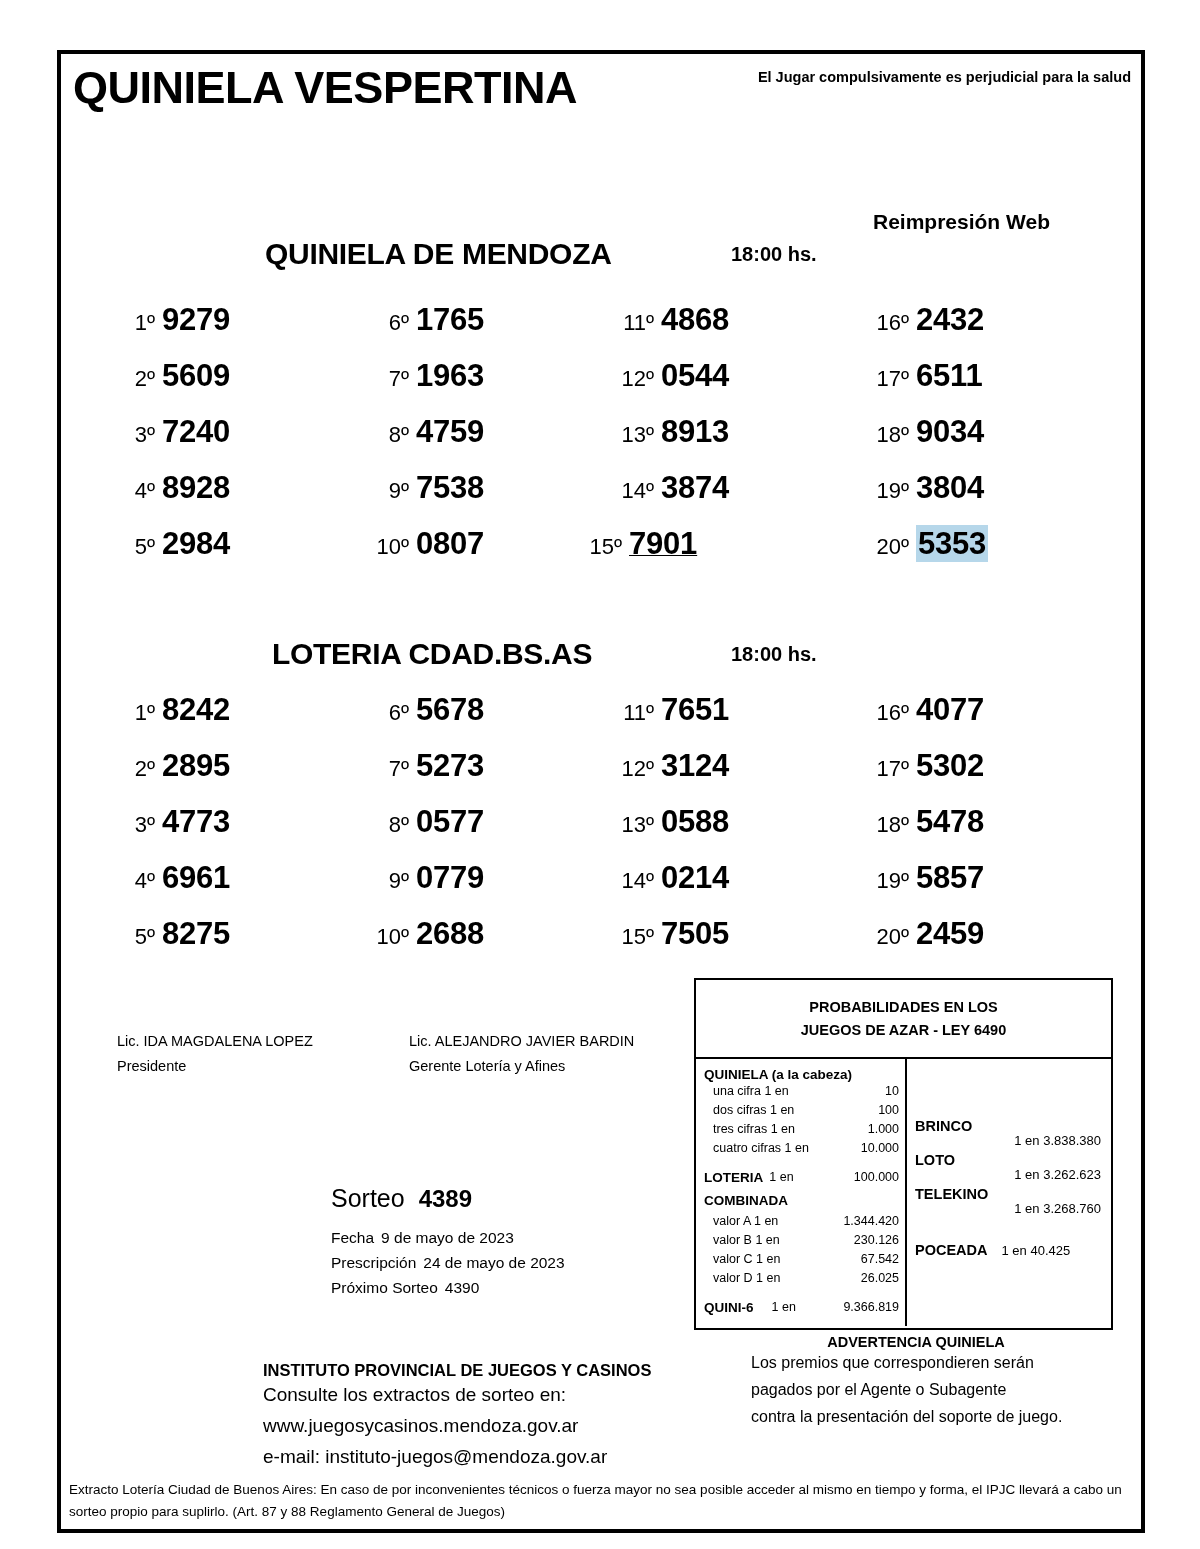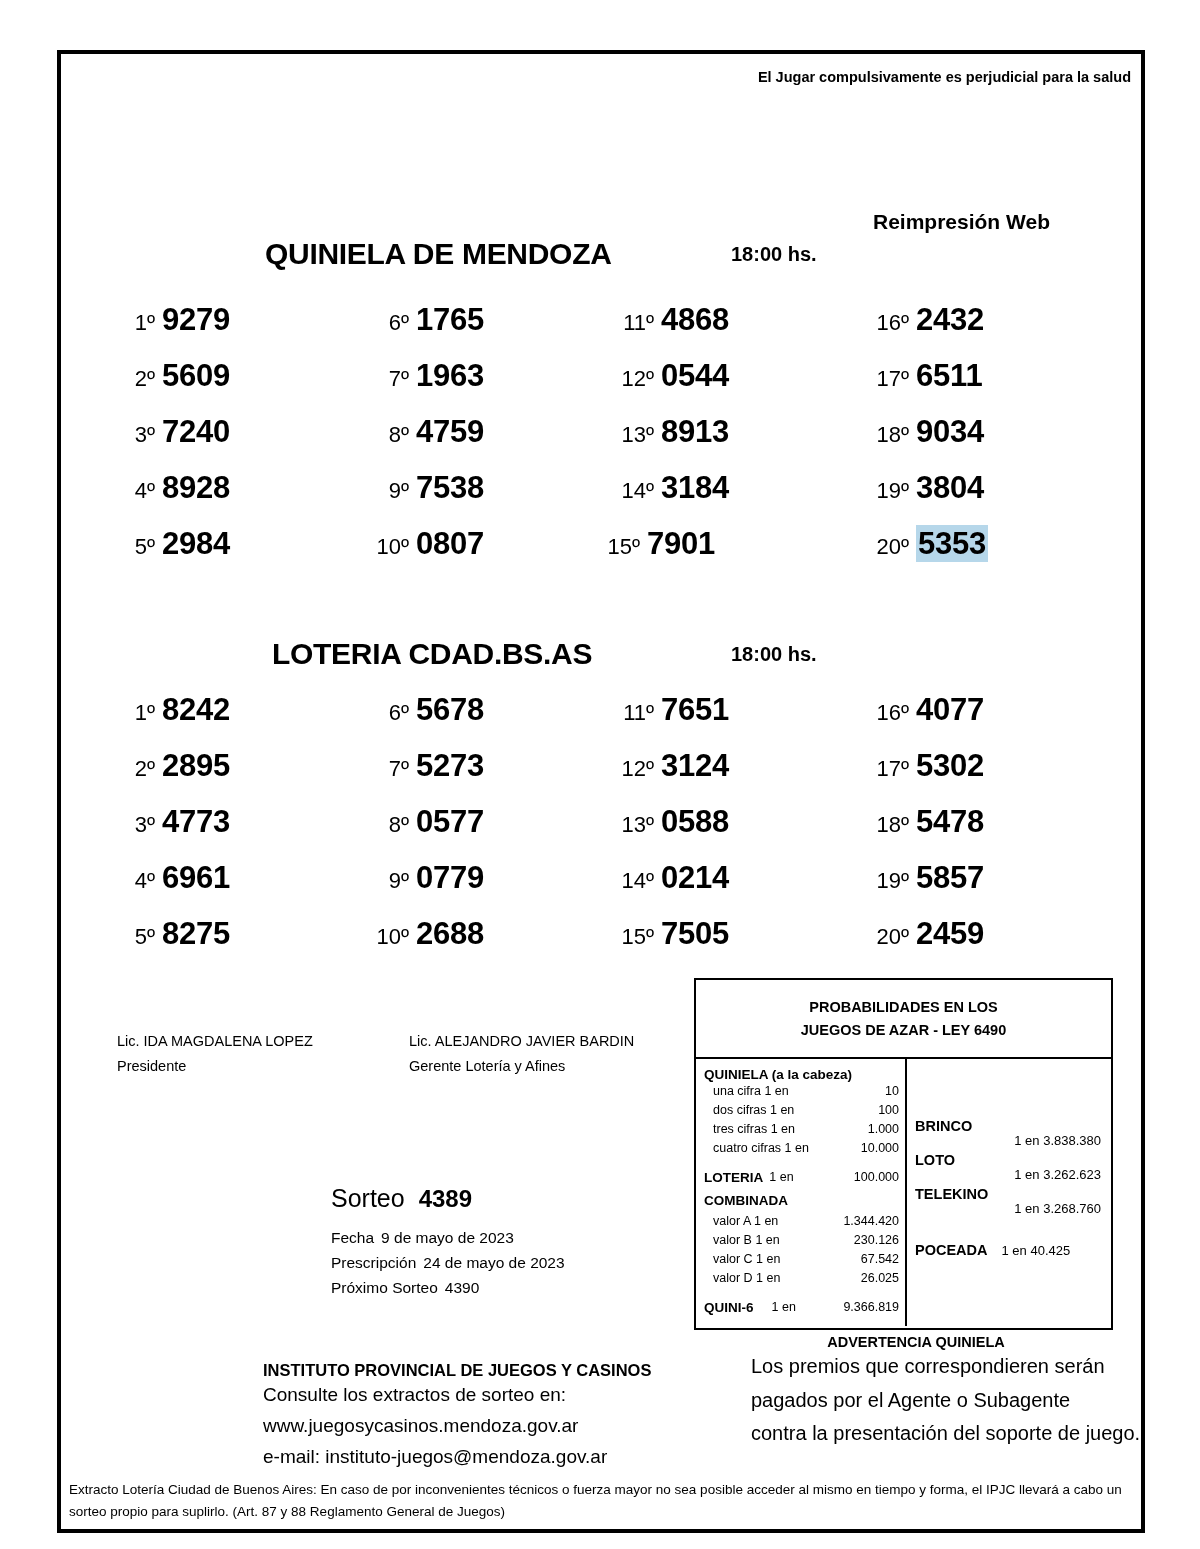--- a/index.html
+++ b/index.html
@@ -200,38 +200,39 @@
   }
   .r-inline span.v { font-weight: normal; font-size: 13px; margin-left: 14px; }
 
   
   .inst-block { position: absolute; }
   .inst-title { font-size: 16.5px; font-weight: bold; white-space: nowrap; }
   .inst-line { font-size: 19px; line-height: 1.62; white-space: nowrap; }
 
   .adv-block { position: absolute; text-align: left; }
   .adv-title { font-size: 14.5px; font-weight: bold; text-align: center; }
-  .adv-line { font-size: 20px; line-height: 1.68; white-space: nowrap; }
+  .adv-line { font-size: 16px; line-height: 1.68; white-space: nowrap; }
 
   #bottom-note {
     position: absolute;
     left: 8px;
     bottom: 6px;
     width: 1062px;
     font-size: 13.5px;
     line-height: 1.62;
   }
 </style>
 </head>
 <body>
 
 <div id="page">
   <div id="sheet">
 
     <div class="title-row">
+      <div class="main-title">QUINIELA VESPERTINA</div>
       <div class="warn-text">El Jugar compulsivamente es perjudicial para la salud</div>
     </div>
 
     <div class="sec-head" style="top:155px;">
       <div class="sec-name" style="left:204px; top:28px;">QUINIELA  DE MENDOZA</div>
       <div class="sec-time" style="left:670px; top:34px;">18:00 hs.</div>
       <div class="sec-reimp" style="left:812px; top:1px;">Reimpresión Web</div>
     </div>
 
     <div class="grid" id="grid-0" style="top:250px; height:280px;">
@@ -241,22 +242,22 @@
         <div class="num-cell" style="left: 56px; top: 168px;"><span class="ord" style="display: inline-block; width: 38px; text-align: right;">4º</span><span class="val">8928</span></div>
         <div class="num-cell" style="left: 56px; top: 224px;"><span class="ord" style="display: inline-block; width: 38px; text-align: right;">5º</span><span class="val">2984</span></div>
         <div class="num-cell" style="left: 300px; top: 0px;"><span class="ord" style="display: inline-block; width: 48px; text-align: right;">6º</span><span class="val">1765</span></div>
         <div class="num-cell" style="left: 300px; top: 56px;"><span class="ord" style="display: inline-block; width: 48px; text-align: right;">7º</span><span class="val">1963</span></div>
         <div class="num-cell" style="left: 300px; top: 112px;"><span class="ord" style="display: inline-block; width: 48px; text-align: right;">8º</span><span class="val">4759</span></div>
         <div class="num-cell" style="left: 300px; top: 168px;"><span class="ord" style="display: inline-block; width: 48px; text-align: right;">9º</span><span class="val">7538</span></div>
         <div class="num-cell" style="left: 300px; top: 224px;"><span class="ord" style="display: inline-block; width: 48px; text-align: right;">10º</span><span class="val">0807</span></div>
         <div class="num-cell" style="left: 545px; top: 0px;"><span class="ord" style="display: inline-block; width: 48px; text-align: right;">11º</span><span class="val">4868</span></div>
         <div class="num-cell" style="left: 545px; top: 56px;"><span class="ord" style="display: inline-block; width: 48px; text-align: right;">12º</span><span class="val">0544</span></div>
         <div class="num-cell" style="left: 545px; top: 112px;"><span class="ord" style="display: inline-block; width: 48px; text-align: right;">13º</span><span class="val">8913</span></div>
-        <div class="num-cell" style="left: 545px; top: 168px;"><span class="ord" style="display: inline-block; width: 48px; text-align: right;">14º</span><span class="val">3184</span></div>
-        <div class="num-cell" style="left: 531px; top: 224px;"><span class="ord" style="display: inline-block; width: 48px; text-align: right;">15º</span><span class="val">7901</span></div>
+        <div class="num-cell" style="left: 545px; top: 168px;"><span class="ord" style="display: inline-block; width: 48px; text-align: right;">14º</span><span class="val">3874</span></div>
+        <div class="num-cell" style="left: 513px; top: 224px; text-decoration: underline;"><span class="ord" style="display: inline-block; width: 48px; text-align: right;">15º</span><span class="val">7901</span></div>
         <div class="num-cell" style="left: 800px; top: 0px;"><span class="ord" style="display: inline-block; width: 48px; text-align: right;">16º</span><span class="val">2432</span></div>
         <div class="num-cell" style="left: 800px; top: 56px;"><span class="ord" style="display: inline-block; width: 48px; text-align: right;">17º</span><span class="val">6511</span></div>
         <div class="num-cell" style="left: 800px; top: 112px;"><span class="ord" style="display: inline-block; width: 48px; text-align: right;">18º</span><span class="val">9034</span></div>
         <div class="num-cell" style="left: 800px; top: 168px;"><span class="ord" style="display: inline-block; width: 48px; text-align: right;">19º</span><span class="val">3804</span></div>
         <div class="num-cell" style="left: 800px; top: 224px;"><span class="ord" style="display: inline-block; width: 48px; text-align: right;">20º</span><span class="val hl">5353</span></div>
       </div>
 
     <div class="sec-head" style="top:555px;">
       <div class="sec-name" style="left:211px; top:28px;">LOTERIA CDAD.BS.AS</div>
       <div class="sec-time" style="left:670px; top:34px;">18:00 hs.</div>

